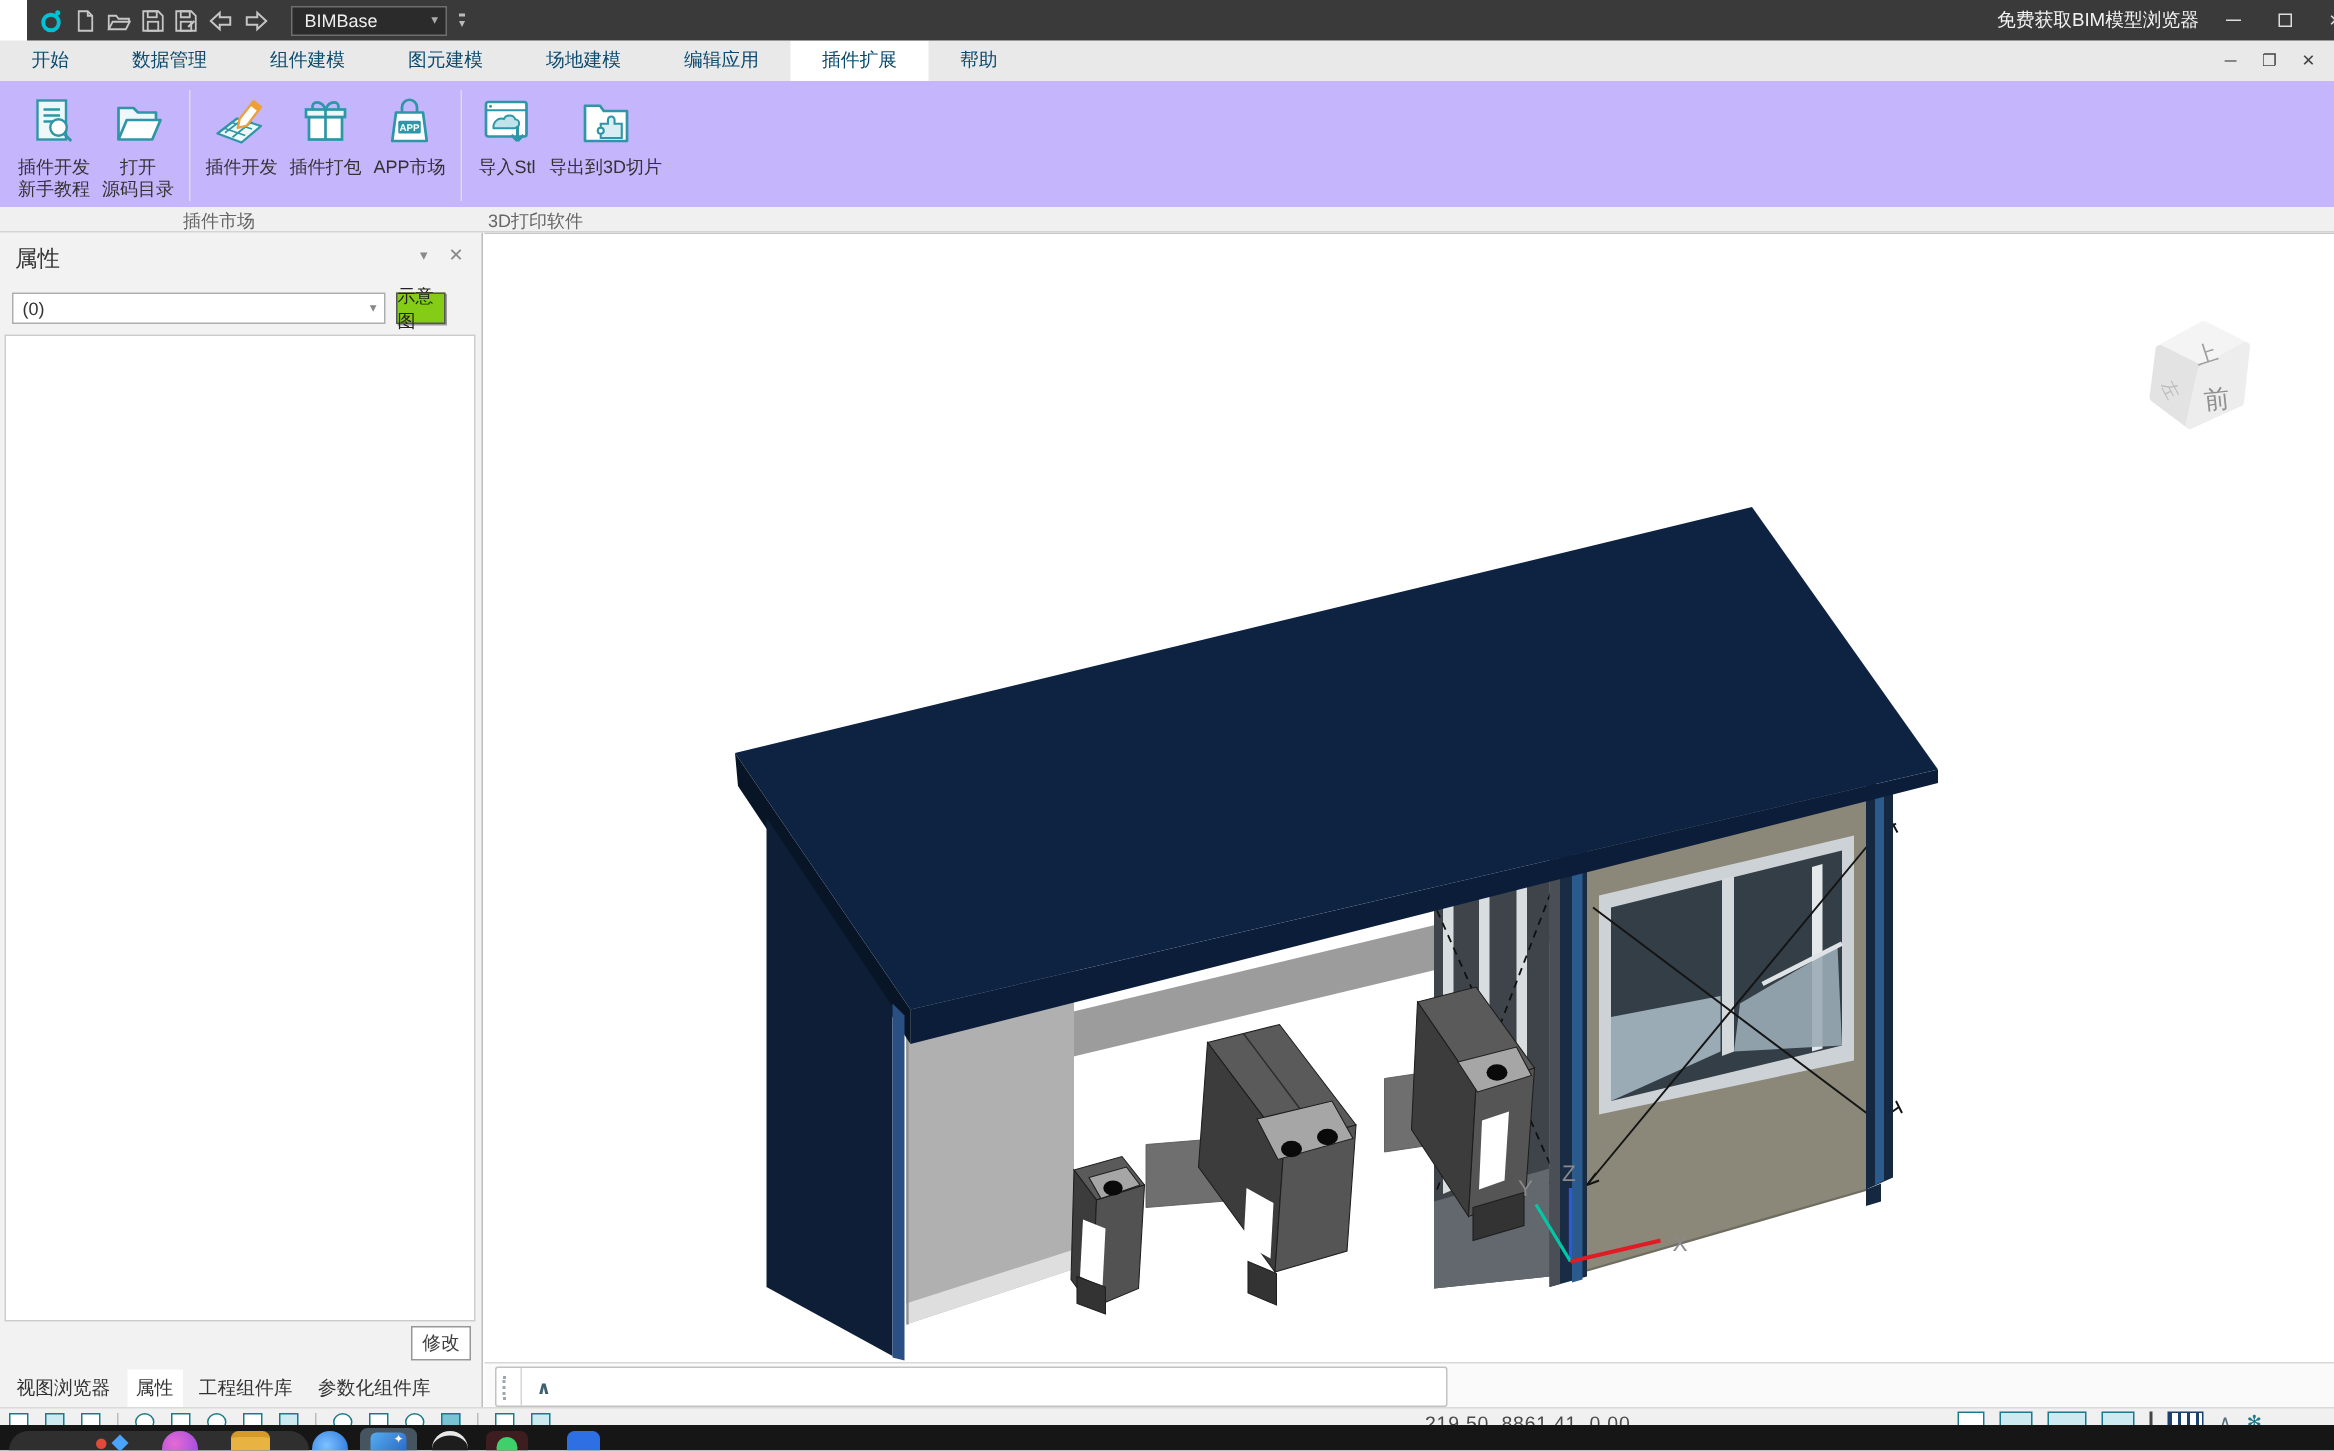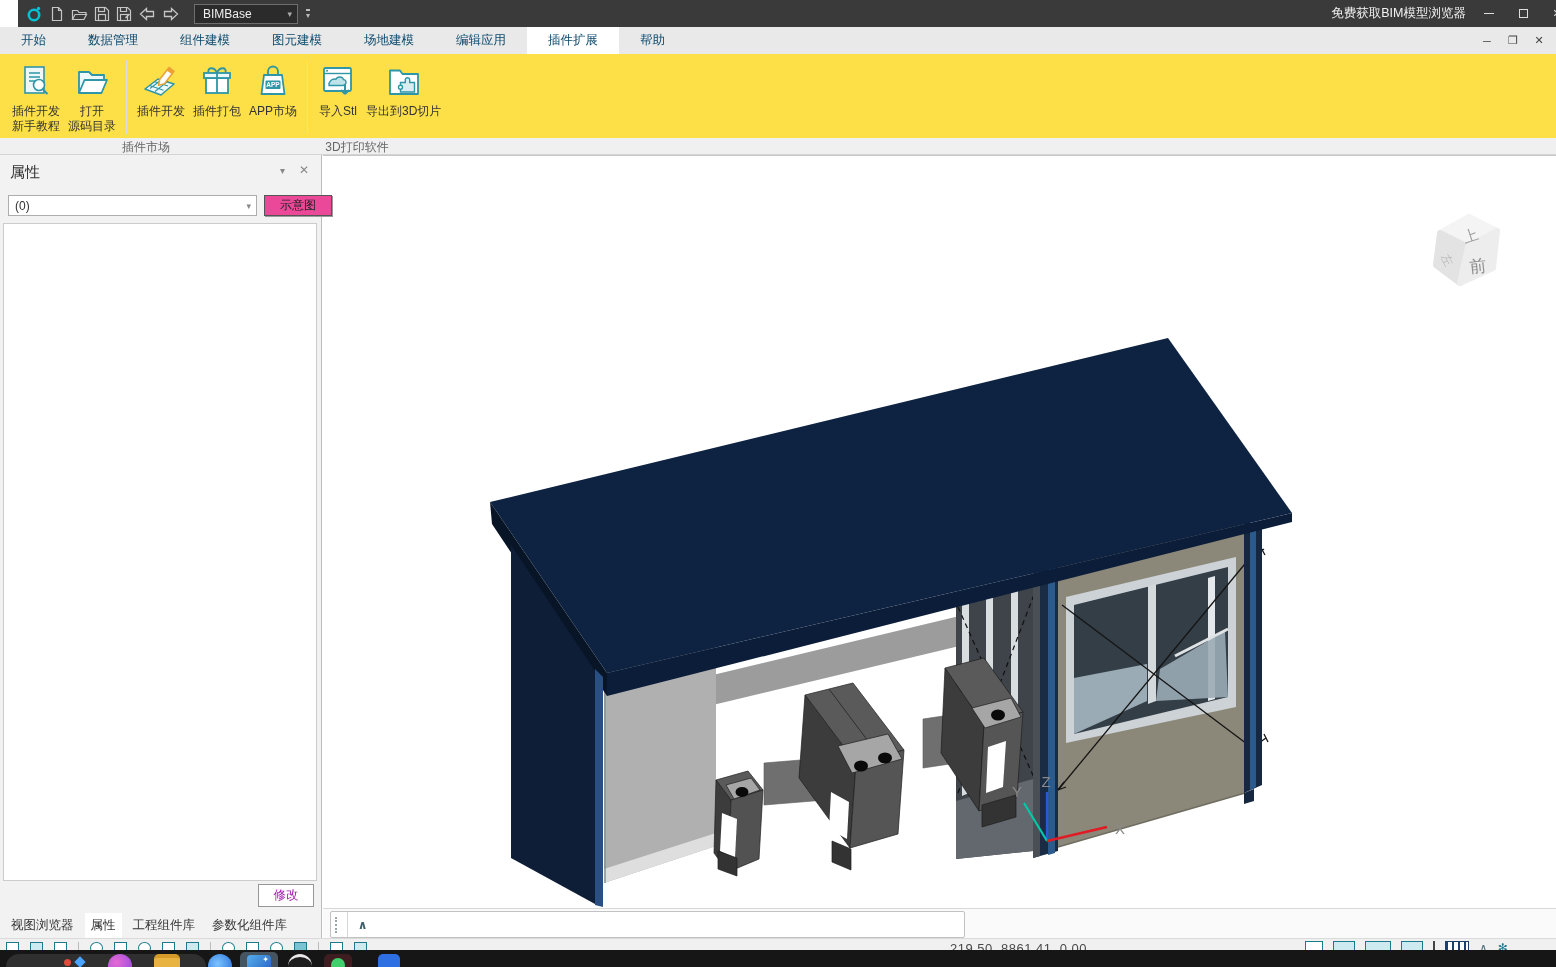--- a/index.html
+++ b/index.html
@@ -19,42 +19,42 @@
   .tb-winbtns .wb{width:34px;height:27px;display:flex;align-items:center;justify-content:center;color:#ddd;font-size:11px}
   .wb-max i{display:block;width:9px;height:9px;border:1px solid #ddd}
   .wb-min i{display:block;width:10px;height:1px;background:#ddd}
   
   .menubar{position:absolute;left:0;top:27px;width:100%;height:27px;background:#e9e9e9;display:flex;align-items:stretch;z-index:39}
   .mtab{padding:0 21px;display:flex;align-items:center;font-size:12.5px;color:#0c4a6e}
   .mtab.active{background:#fff}
   .mb-winbtns{position:absolute;right:6px;top:0;height:27px;display:flex;gap:4px;align-items:center;color:#444}
   .mb-winbtns span{width:22px;text-align:center;font-size:11px}
   
-  .ribbon{position:absolute;left:0;top:54px;width:100%;height:96px;background:#fde047;display:flex;align-items:flex-start;padding:4px 0 0 8px;z-index:38}
+  .ribbon{position:absolute;left:0;top:54px;width:100%;height:96px;background:#c4b5fd;display:flex;align-items:flex-start;padding:4px 0 0 8px;z-index:38}
   .rbtn{display:flex;flex-direction:column;align-items:center;padding:2px 4px;min-width:48px}
   .rbtn .ric{height:44px;display:flex;align-items:center;justify-content:center}
   .rbtn .rlb{font-size:12px;line-height:15px;color:#333;text-align:center;white-space:nowrap}
   .rsep{width:1px;background:#dcdcdc;height:74px;margin:2px 6px 0 6px}
   .groupbar{position:absolute;left:0;top:138px;width:100%;height:17px;background:#f0f0f0;border-bottom:1px solid #d4d4d4;z-index:38}
   .groupbar span{position:absolute;top:1px;font-size:12px;color:#666;text-align:center}
   
   .lpanel{position:absolute;left:0;top:155px;width:322px;height:783px;background:#f2f2f2;border-right:1px solid #bdbdbd;z-index:30}
   .lp-head{height:36px;position:relative}
   .lp-title{position:absolute;left:10px;top:8px;font-size:15px;color:#333}
   .lp-caret{position:absolute;right:36px;top:10px;color:#888;font-size:10px}
   .lp-close{position:absolute;right:12px;top:8px;color:#888;font-size:12px}
   .lp-controls{position:absolute;left:0;top:40px;width:100%;height:24px}
   .lp-select{position:absolute;left:8px;top:0;width:249px;height:21px;background:#fff;border:1px solid #adadad;
     font-size:12px;color:#333;display:flex;align-items:center;padding-left:6px}
   .lp-select .caret{position:absolute;right:5px;color:#888;font-size:9px}
-  .lp-schematic{position:absolute;left:264px;top:0;width:68px;height:21px;background:#ec4899;border:1px solid #555;
+  .lp-schematic{position:absolute;left:264px;top:0;width:33px;height:21px;background:#84cc16;border:1px solid #555;
     box-shadow:1px 1px 0 #9a9a9a;font-size:12px;color:#222;display:flex;align-items:center;justify-content:center}
   .lp-body{position:absolute;left:3px;right:4px;top:68px;bottom:57px;background:#fff;border:1px solid #ccc}
-  .lp-modify{position:absolute;right:7px;bottom:31px;width:56px;height:23px;background:#fff;border:1px solid #979797;
-    font-size:12.5px;color:#a21caf;display:flex;align-items:center;justify-content:center}
+  .lp-modify{position:absolute;right:7px;bottom:31px;width:40px;height:23px;background:#fff;border:1px solid #979797;
+    font-size:12.5px;color:#404040;display:flex;align-items:center;justify-content:center}
   .lp-tabs{position:absolute;left:0;bottom:0;width:100%;height:25px;display:flex;align-items:stretch;padding-left:5px}
   .lp-tab{padding:0 6px;display:flex;align-items:center;font-size:12.5px;color:#333;margin-right:5px}
   .lp-tab.active{background:#fff}
   
   .viewport{position:absolute;left:323px;top:155px;width:1233px;height:753px;background:#fff;border-top:1px solid #c8c8c8;z-index:20}
   .viewport svg{display:block}
   
   .cmdstrip{position:absolute;left:323px;top:908px;width:1233px;height:30px;background:#fafafa;border-top:1px solid #d8d8d8;z-index:31}
   .cmdbar{position:absolute;left:7px;top:2px;width:635px;height:27px;background:#fff;border:1px solid #c2c2c2;border-radius:2px;display:flex;align-items:center}
   .cmd-grip{width:6px;height:16px;border-left:2px dotted #9aa7ad;margin:0 6px 0 4px}

